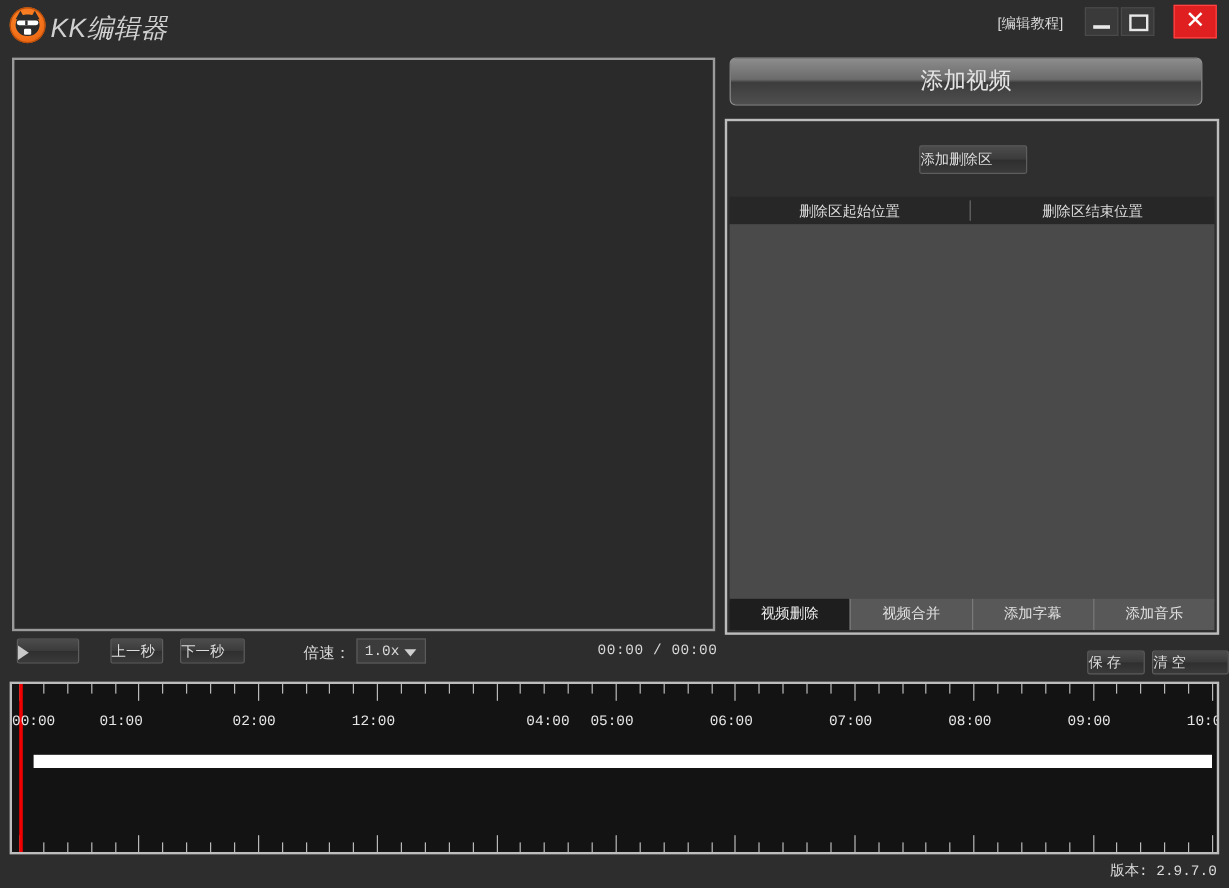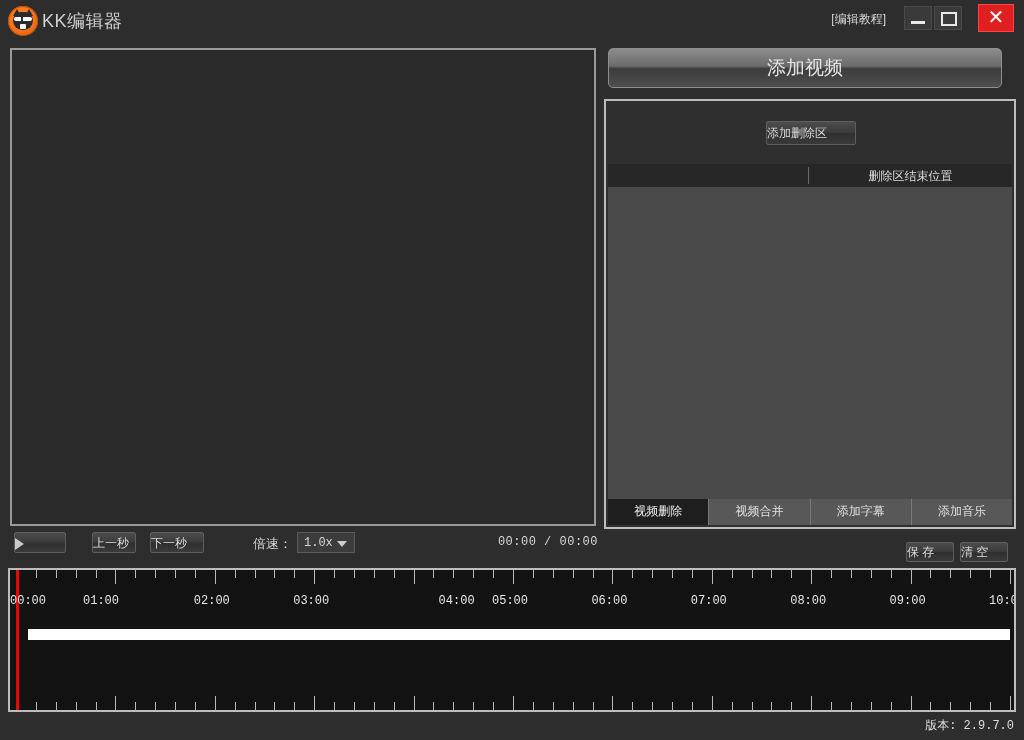--- a/index.html
+++ b/index.html
@@ -70,23 +70,24 @@
   .cat-mouth {
     position: absolute;
     left: 7px; top: 12px;
     width: 6px; height: 5px;
     background: #ffffff;
     border-radius: 1px;
   }
   #app-title {
     position: absolute;
     left: 42px; top: 9px;
-    font-size: 18px;
+    font-size: 22px;
     letter-spacing: 0.5px;
     color: #d0d0d0;
+    font-style: italic;
   }
   #tutorial-link {
     position: absolute;
     right: 138px; top: 11px;
     font-size: 12px;
     color: #d8d8d8;
     cursor: pointer;
   }
   .win-btn {
     position: absolute;
@@ -302,21 +303,21 @@
   #save-btn {
     position: absolute;
     left: 906px; top: 542px;
     width: 48px; height: 20px;
     line-height: 19px;
     font-size: 12px;
   }
   #clear-btn {
     position: absolute;
     left: 960px; top: 542px;
-    width: 48px; height: 20px;
+    width: 64px; height: 20px;
     line-height: 19px;
     font-size: 12px;
   }
 
   
   #timeline {
     position: absolute;
     left: 8px; top: 568px;
     width: 1008px; height: 144px;
     background: #131313;
@@ -413,20 +414,21 @@
     </div>
     <div id="time-display">00:00 / 00:00</div>
   </div>
 
   <div id="add-video-btn">添加视频</div>
 
   <div id="right-panel">
     <div class="btn3d" id="add-region-btn">添加删除区</div>
 
     <div id="list-header">
+      <div class="col-head" id="col-start">删除区起始位置</div>
       <div id="col-divider"></div>
       <div class="col-head" id="col-end">删除区结束位置</div>
     </div>
 
     <div id="list-body"></div>
 
     <div id="tabs">
       <div class="tab active">视频删除</div>
       <div class="tab">视频合并</div>
       <div class="tab">添加字幕</div>
@@ -542,21 +544,21 @@
         <div class="tick minor" style="left: 940.36px;"></div>
         <div class="tick minor" style="left: 960.24px;"></div>
         <div class="tick minor" style="left: 980.12px;"></div>
         <div class="tick major" style="left: 1000px;"></div>
       </div>
     <div id="video-track"></div>
     <div id="playhead"></div>
   <div class="tick-label" style="left: 0px;">00:00</div>
       <div class="tick-label" style="left: 73px;">01:00</div>
       <div class="tick-label" style="left: 183.8px;">02:00</div>
-      <div class="tick-label" style="left: 283.2px;">03:00</div>
+      <div class="tick-label" style="left: 283.2px;">12:00</div>
       <div class="tick-label" style="left: 382.6px; margin-left: 46px;">04:00</div>
       <div class="tick-label" style="left: 482px;">05:00</div>
       <div class="tick-label" style="left: 581.4px;">06:00</div>
       <div class="tick-label" style="left: 680.8px;">07:00</div>
       <div class="tick-label" style="left: 780.2px;">08:00</div>
       <div class="tick-label" style="left: 879.6px;">09:00</div>
       <div class="tick-label" style="left: 979px;">10:00</div>
     </div>
 
   <div id="version">版本: 2.9.7.0</div>

